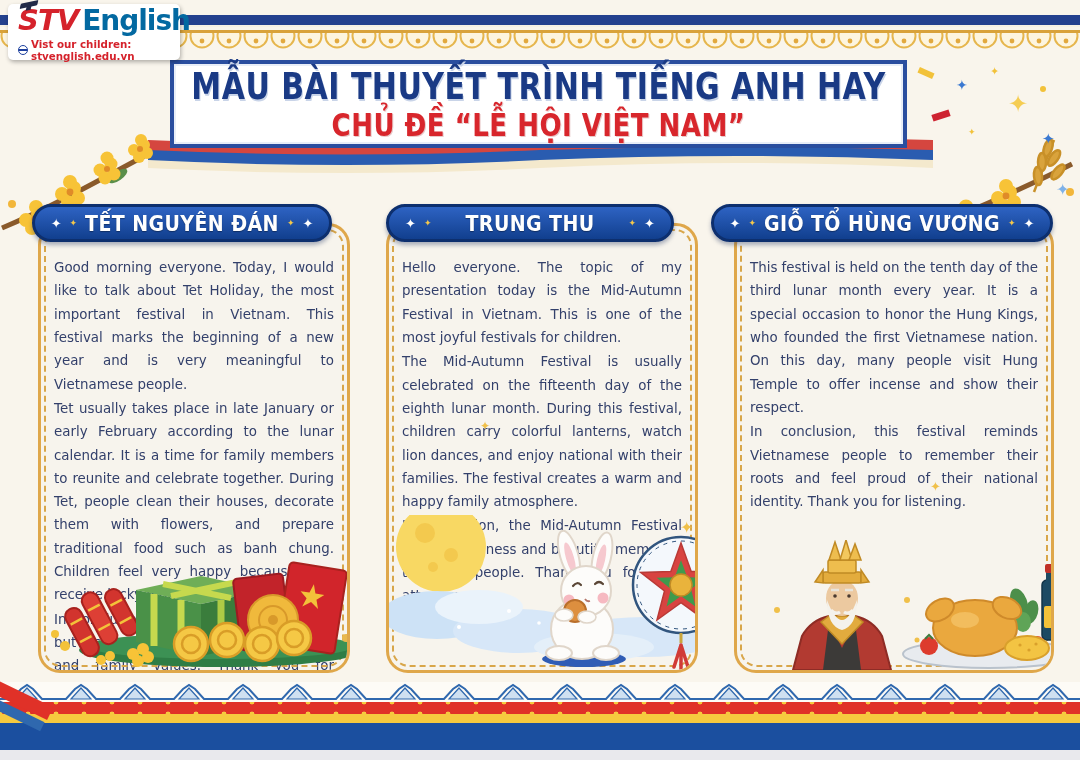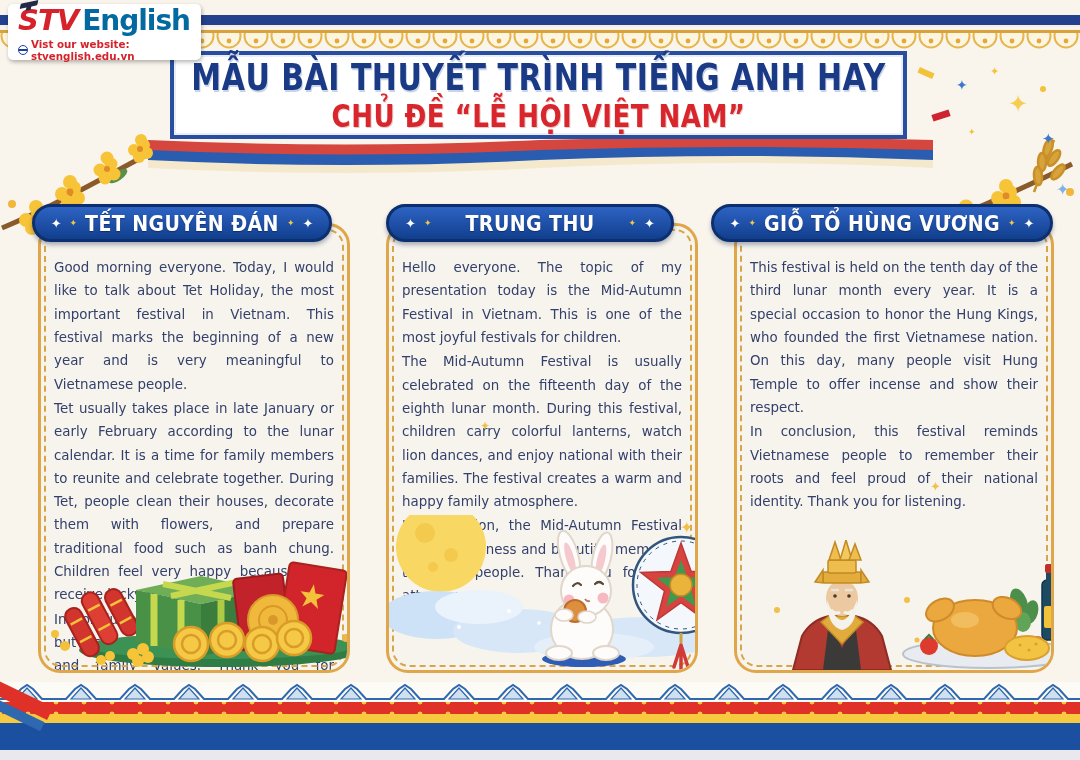--- a/index.html
+++ b/index.html
@@ -6,33 +6,33 @@
   html,body { width:1080px; height:760px; }
   body { font-family:"DejaVu Sans","Liberation Sans",sans-serif; background:#e9e9ed; }
   .poster { position:relative; width:1080px; height:760px; background:#f9f5ec; overflow:hidden; }
 
   
   .top-navy { position:absolute; top:15px; left:0; right:0; height:12px; background:#24418e; border-bottom:2px solid #f6f1e4; }
   .top-goldline { position:absolute; top:30px; left:0; right:0; height:3px; background:#d9a23a; }
   .scallops { position:absolute; top:33px; left:0; right:0; height:26px; }
 
   
-  .logo-card { position:absolute; top:4px; left:8px; width:193px; height:56px; background:#fff;
+  .logo-card { position:absolute; top:4px; left:8px; width:172px; height:56px; background:#fff;
     border-radius:5px; box-shadow:1px 2px 4px rgba(0,0,0,.3); z-index:20; padding:2px 8px 0 10px; }
   .logo-row { display:flex; align-items:baseline; gap:4px; line-height:1; position:relative; }
   .logo-stv { color:#d5222b; font-weight:bold; font-style:italic; font-size:29px; letter-spacing:-1px; }
   .logo-english { color:#0369a1; font-weight:bold; font-size:28px; letter-spacing:-1px; }
   .grad-cap { position:absolute; left:2px; top:-4px; width:18px; height:5px; background:#222a47; transform:rotate(-12deg) skewX(-25deg); border-radius:1px; }
   .grad-cap::after { content:""; position:absolute; left:7px; top:4px; width:5px; height:4px; background:#222a47; }
   .logo-tagline { display:flex; align-items:center; gap:3px; margin-top:3px; font-size:10.3px; font-weight:bold; color:#d5222b; }
   .globe { width:10px; height:10px; border-radius:50%; border:1.5px solid #1c3f9e; position:relative; flex:0 0 auto; }
   .globe::after { content:""; position:absolute; left:0; right:0; top:3px; height:1.5px; background:#1c3f9e; }
 
   
-  .banner { position:absolute; left:170px; top:51px; width:737px; height:88px; background:#ffffff;
+  .banner { position:absolute; left:170px; top:60px; width:737px; height:88px; background:#ffffff;
     border:4px solid #2a4e9f; box-shadow:0 0 0 2px #e8eef8 inset; z-index:5;
     display:flex; flex-direction:column; align-items:center; justify-content:center; gap:6px; }
   .banner-line1 { color:#1a3a85; font-weight:bold; font-size:30px; letter-spacing:.5px; transform:scaleY(1.22); text-shadow:1px 1px 0 #c9d4e8; white-space:nowrap; }
   .banner-line2 { color:#d8262c; font-weight:bold; font-size:26px; letter-spacing:.5px; transform:scaleY(1.22); text-shadow:1px 1px 0 #e8c9c9; white-space:nowrap; }
   .ribbon { position:absolute; left:148px; top:134px; z-index:4; }
 
   
   .decor { position:absolute; z-index:6; pointer-events:none; }
   .sparkle { position:absolute; z-index:7; font-size:14px; line-height:1; }
 
@@ -78,21 +78,21 @@
   </svg>
 
   <div class="logo-card">
     <div class="logo-row">
       <span class="grad-cap"></span>
       <span class="logo-stv">STV</span>
       <span class="logo-english">English</span>
     </div>
     <div class="logo-tagline">
       <span class="globe"></span>
-      <span>Vist our website: stvenglish.edu.vn</span>
+      <span>Vist our children: stvenglish.edu.vn</span>
     </div>
   </div>
 
   <div class="banner">
     <div class="banner-line1">MẪU BÀI THUYẾT TRÌNH TIẾNG ANH HAY</div>
     <div class="banner-line2">CHỦ ĐỀ “LỄ HỘI VIỆT NAM”</div>
   </div>
   <svg class="ribbon" width="785" height="42" viewBox="0 0 785 42">
     <path d="M0,24 Q200,34 392,24 Q590,14 785,24 L785,34 Q590,24 392,34 Q200,44 0,34 Z" fill="#f4e9cd"></path>
     <path d="M0,14 Q200,24 392,14 Q590,6 785,14 L785,26 Q590,18 392,26 Q200,36 0,26 Z" fill="#2a5cb0"></path>

